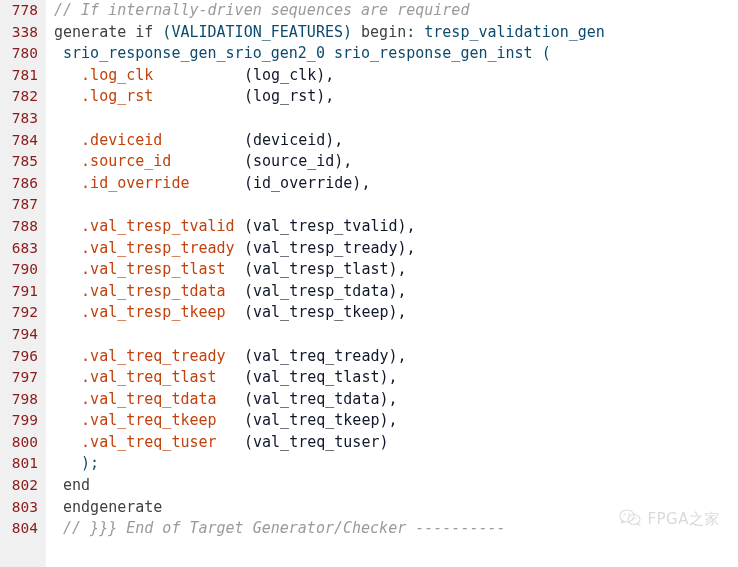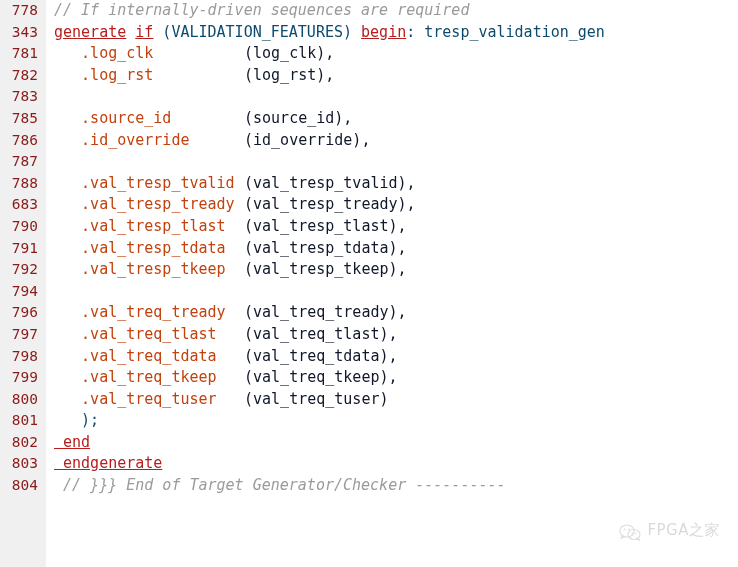--- a/index.html
+++ b/index.html
@@ -48,22 +48,21 @@
     font-size: 14.5px;
     vertical-align: top;
   }
   .line-content {
     display: inline-block;
     padding-left: 16px;
     vertical-align: top;
     color: #1a1a2e;
   }
   .tok-kw {
-    color: #b91c1c;
-    text-decoration: underline;
+    color: #404040;
   }
   .tok-plain {
     color: #0c4a6e;
   }
   .tok-comment {
     color: #9a9a9a;
     font-style: italic;
   }
   .port-row {
     display: inline-block;
@@ -74,23 +73,23 @@
     width: 190px;
     color: #c2410c;
   }
   .port-conn {
     display: inline-block;
     color: #0f172a;
   }
   #watermark {
     position: absolute;
     right: 18px;
-    top: 520px;
+    top: 509px;
     display: flex;
-    align-items: flex-end;
+    align-items: flex-start;
     gap: 6px;
     opacity: 0.33;
     pointer-events: none;
   }
   #watermark .wm-text {
     font-family: "DejaVu Sans", "Liberation Sans", sans-serif;
     font-size: 15px;
     color: #8d8d8d;
     letter-spacing: 0.5px;
   }
@@ -100,24 +99,26 @@
 </style>
 </head>
 <body>
 
 <div id="code-viewer">
 
   <div id="gutter-bg"></div>
 
   <div id="code-lines">
       <div class="code-line"><span class="lineno">778</span><span class="line-content"><span class="tok-comment">// If internally-driven sequences are required</span></span></div>
-      <div class="code-line"><span class="lineno">343</span><span class="line-content"><span class="tok-kw">generate</span><span class="tok-plain"> </span><span class="tok-kw">if</span><span class="tok-plain"> (VALIDATION_FEATURES) </span><span class="tok-kw">begin</span><span class="tok-plain">: tresp_validation_gen</span></span></div>
+      <div class="code-line"><span class="lineno">338</span><span class="line-content"><span class="tok-kw">generate</span><span class="tok-plain"> </span><span class="tok-kw">if</span><span class="tok-plain"> (VALIDATION_FEATURES) </span><span class="tok-kw">begin</span><span class="tok-plain">: tresp_validation_gen</span></span></div>
+      <div class="code-line"><span class="lineno">780</span><span class="line-content"><span class="tok-plain"> srio_response_gen_srio_gen2_0 srio_response_gen_inst (</span></span></div>
       <div class="code-line"><span class="lineno">781</span><span class="line-content"><span class="port-row"><span class="port-name">   .log_clk</span><span class="port-conn">(log_clk),</span></span></span></div>
       <div class="code-line"><span class="lineno">782</span><span class="line-content"><span class="port-row"><span class="port-name">   .log_rst</span><span class="port-conn">(log_rst),</span></span></span></div>
       <div class="code-line"><span class="lineno">783</span><span class="line-content"><span class="tok-plain"></span></span></div>
+      <div class="code-line"><span class="lineno">784</span><span class="line-content"><span class="port-row"><span class="port-name">   .deviceid</span><span class="port-conn">(deviceid),</span></span></span></div>
       <div class="code-line"><span class="lineno">785</span><span class="line-content"><span class="port-row"><span class="port-name">   .source_id</span><span class="port-conn">(source_id),</span></span></span></div>
       <div class="code-line"><span class="lineno">786</span><span class="line-content"><span class="port-row"><span class="port-name">   .id_override</span><span class="port-conn">(id_override),</span></span></span></div>
       <div class="code-line"><span class="lineno">787</span><span class="line-content"><span class="tok-plain"></span></span></div>
       <div class="code-line"><span class="lineno">788</span><span class="line-content"><span class="port-row"><span class="port-name">   .val_tresp_tvalid</span><span class="port-conn">(val_tresp_tvalid),</span></span></span></div>
       <div class="code-line"><span class="lineno">683</span><span class="line-content"><span class="port-row"><span class="port-name">   .val_tresp_tready</span><span class="port-conn">(val_tresp_tready),</span></span></span></div>
       <div class="code-line"><span class="lineno">790</span><span class="line-content"><span class="port-row"><span class="port-name">   .val_tresp_tlast</span><span class="port-conn">(val_tresp_tlast),</span></span></span></div>
       <div class="code-line"><span class="lineno">791</span><span class="line-content"><span class="port-row"><span class="port-name">   .val_tresp_tdata</span><span class="port-conn">(val_tresp_tdata),</span></span></span></div>
       <div class="code-line"><span class="lineno">792</span><span class="line-content"><span class="port-row"><span class="port-name">   .val_tresp_tkeep</span><span class="port-conn">(val_tresp_tkeep),</span></span></span></div>
       <div class="code-line"><span class="lineno">794</span><span class="line-content"><span class="tok-plain"></span></span></div>
       <div class="code-line"><span class="lineno">796</span><span class="line-content"><span class="port-row"><span class="port-name">   .val_treq_tready</span><span class="port-conn">(val_treq_tready),</span></span></span></div>

